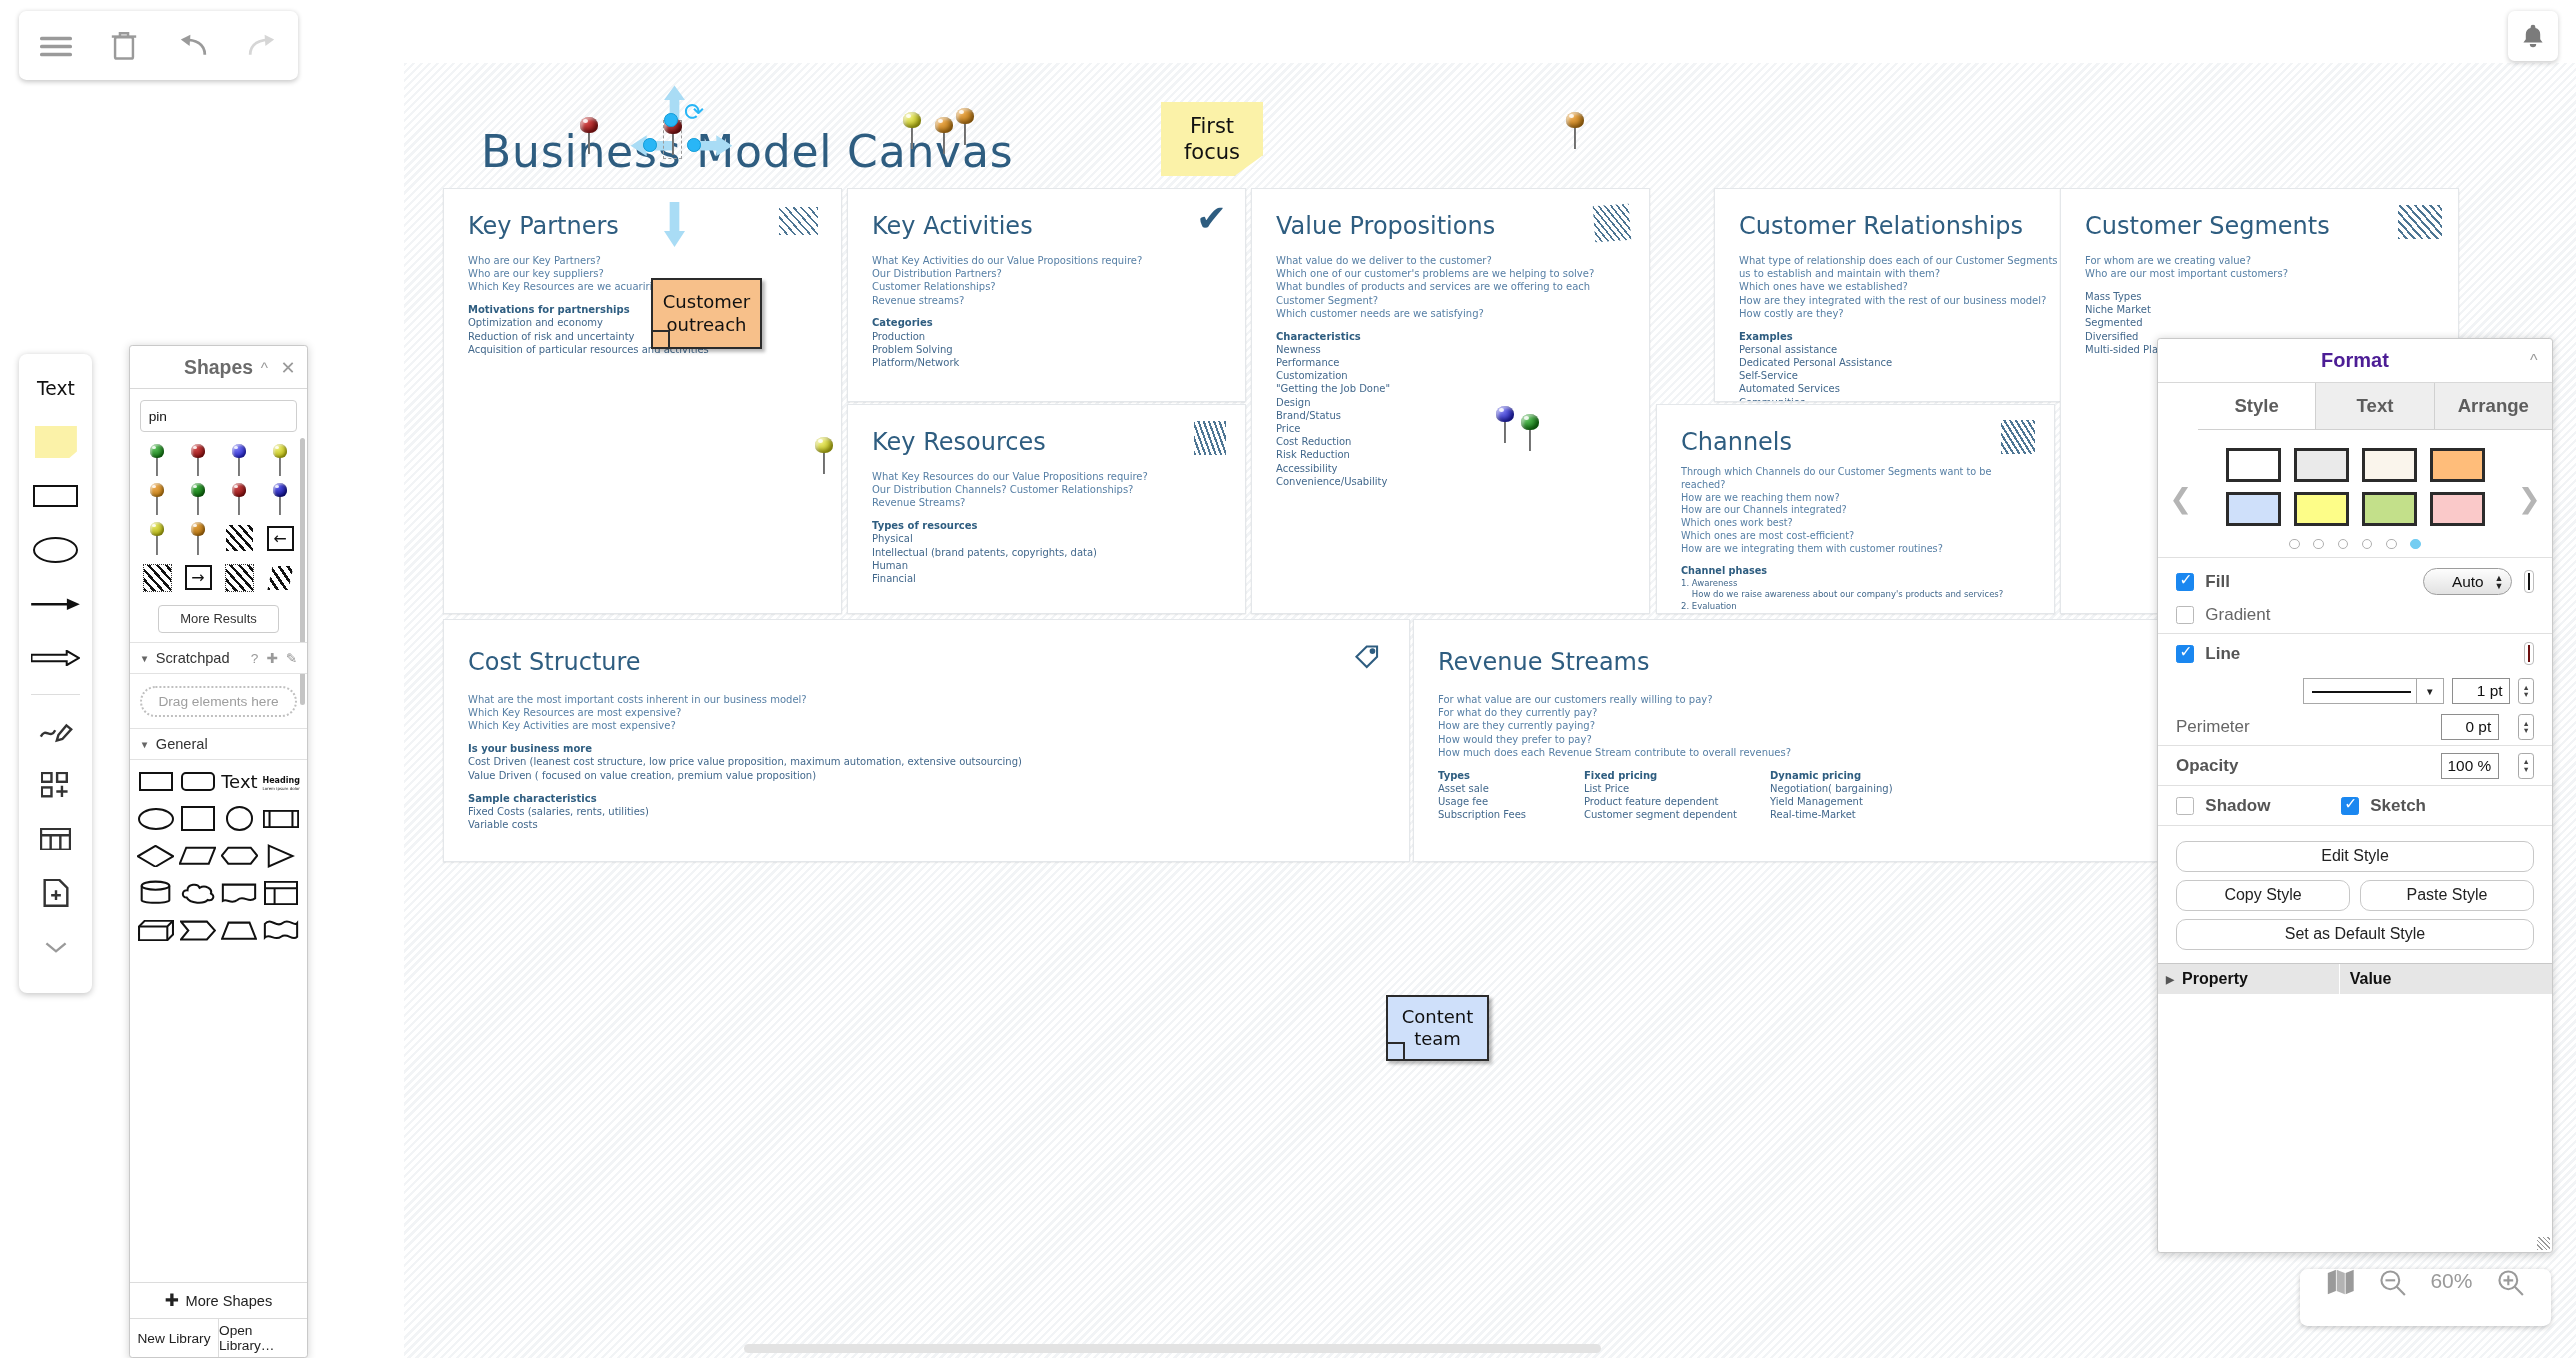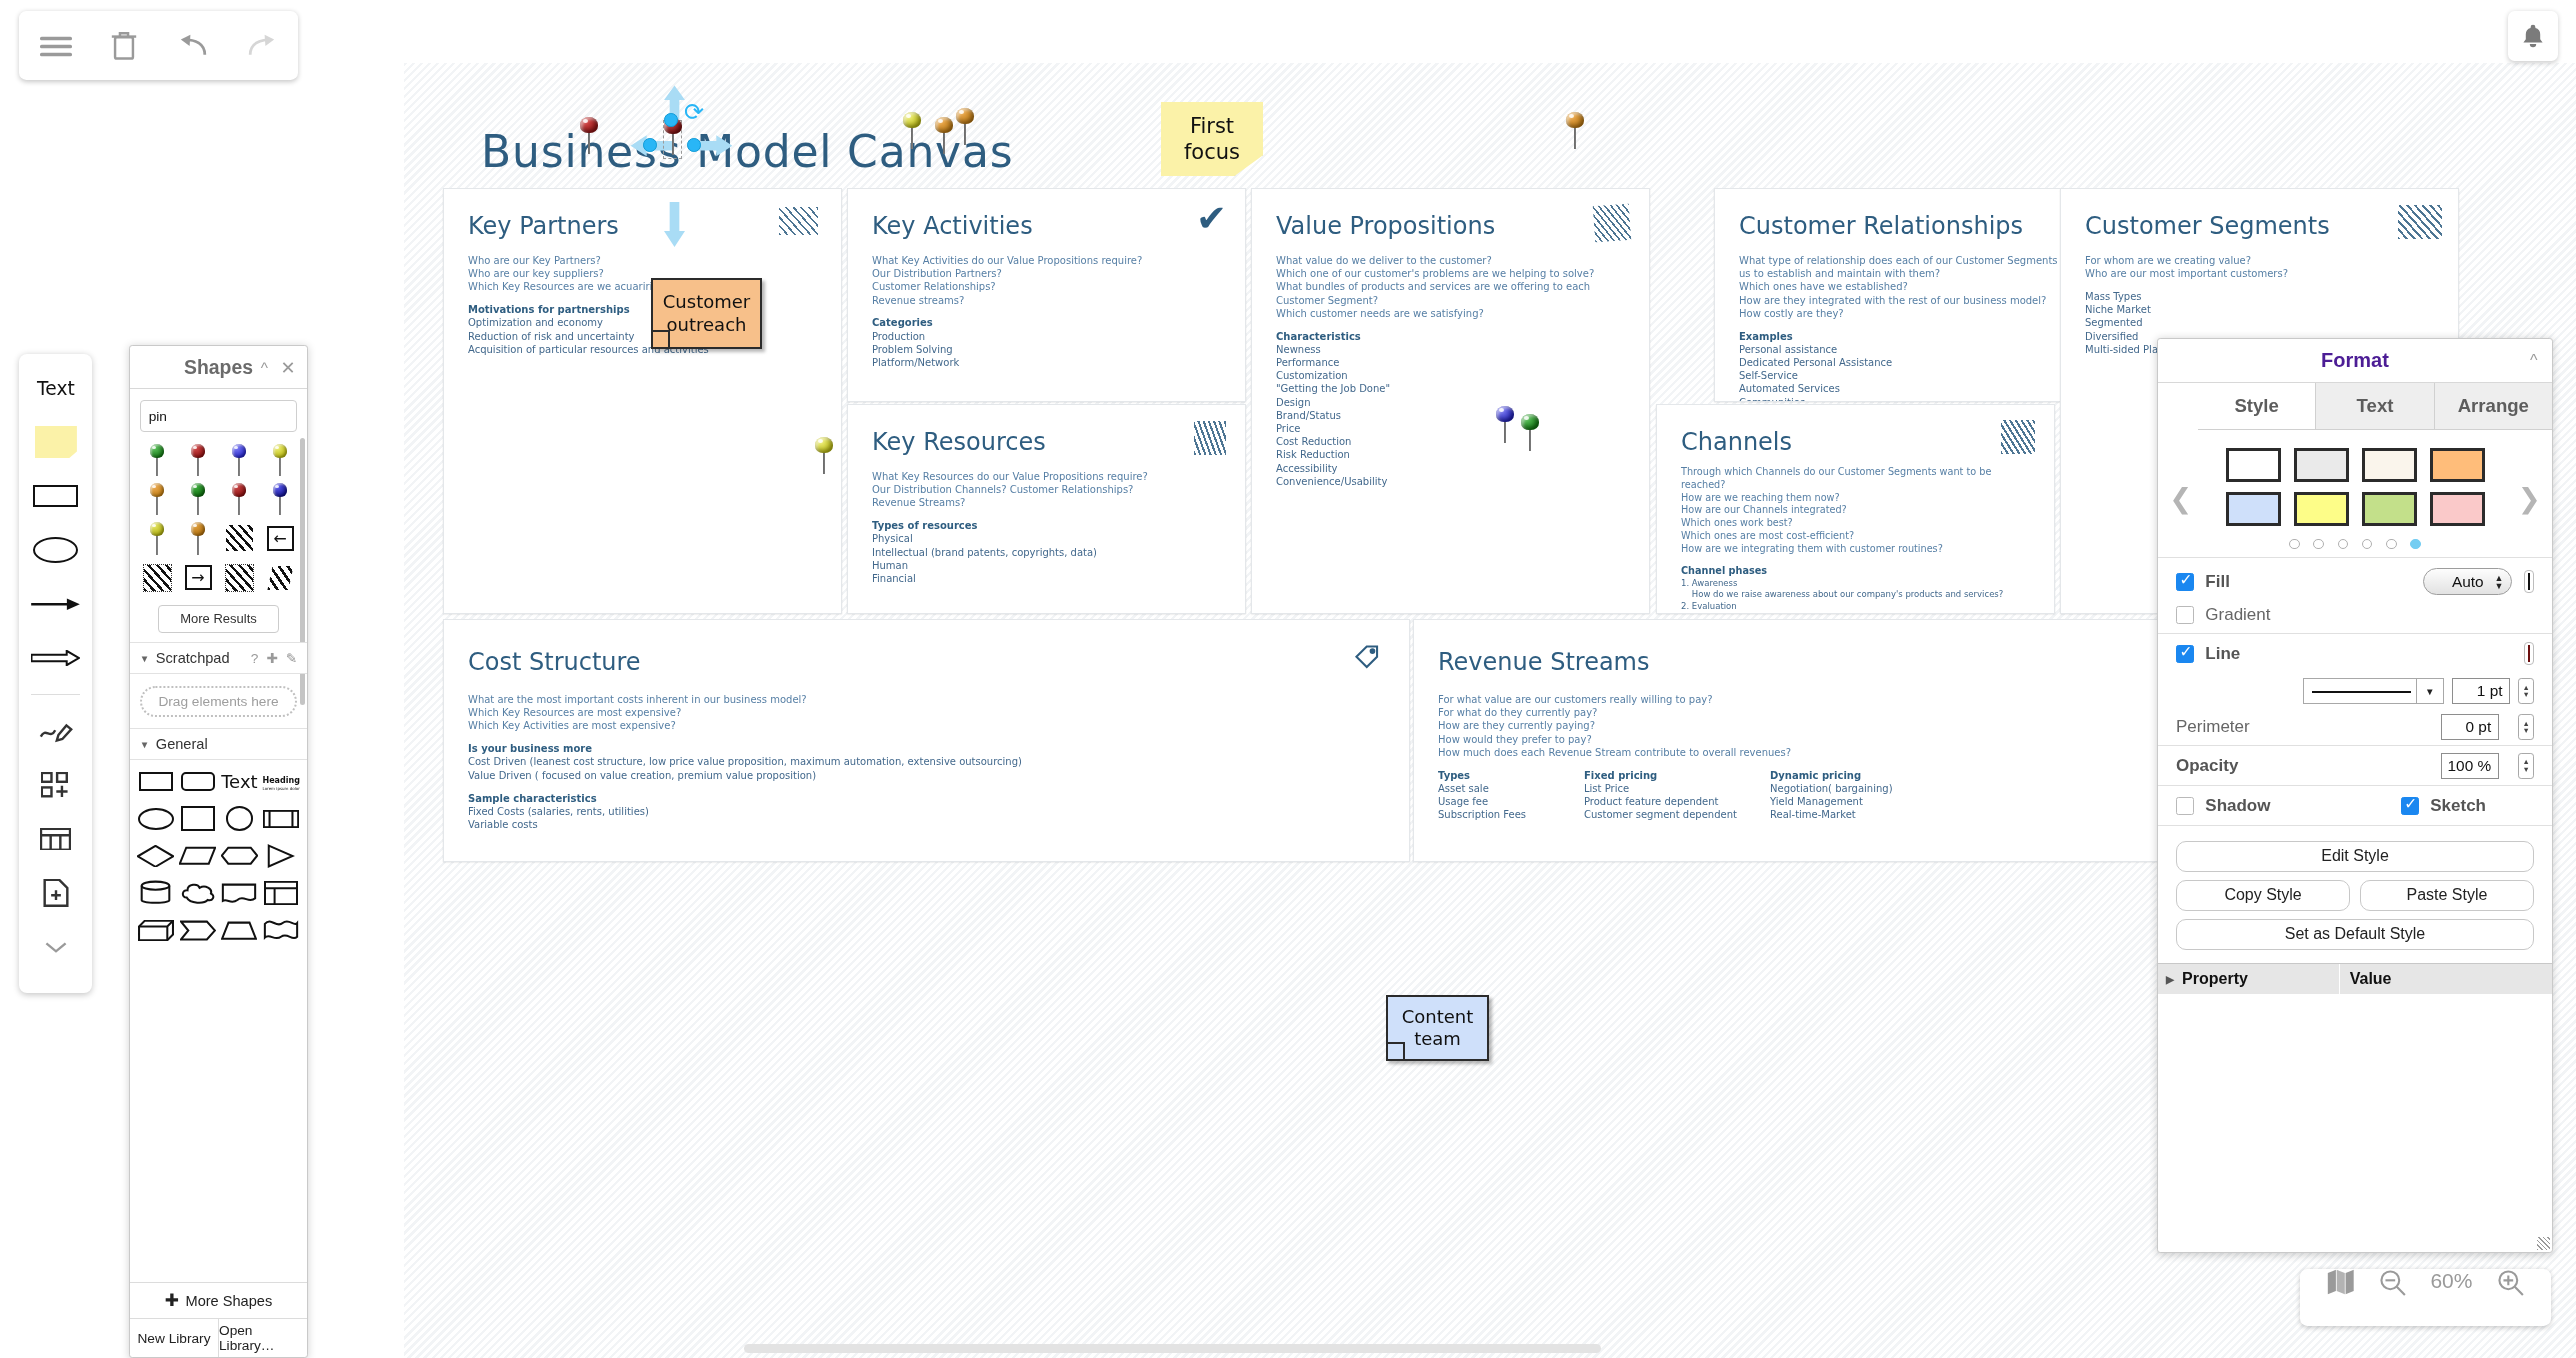--- a/index.html
+++ b/index.html
@@ -947,21 +947,21 @@
     <span style="flex:1"></span>
     <span class="numbox">100 %</span>
     <span class="spin" style="margin-left:8px;">▲<br>▼</span>
   </div>
 
   <div class="fp-row" style="gap:0;">
     <span class="cbx"></span>
     <span class="fp-lbl" style="margin-left:11.3px;">Shadow</span>
     <span style="flex:1"></span>
     <span class="cbx on"></span>
-    <span class="fp-lbl" style="margin-left:11.3px; margin-right:48px;">Sketch</span>
+    <span class="fp-lbl" style="margin-left:11.3px; margin-right:108px;">Sketch</span>
   </div>
 
   <div style="border-top:0.8px solid #e0e0e0; padding:14.6px 18px 13px 18px; display:flex; flex-direction:column; gap:8px;">
     <div class="fp-btn">Edit Style</div>
     <div style="display:flex; gap:9.7px;">
       <div class="fp-btn" style="flex:1;">Copy Style</div>
       <div class="fp-btn" style="flex:1;">Paste Style</div>
     </div>
     <div class="fp-btn">Set as Default Style</div>
   </div>

